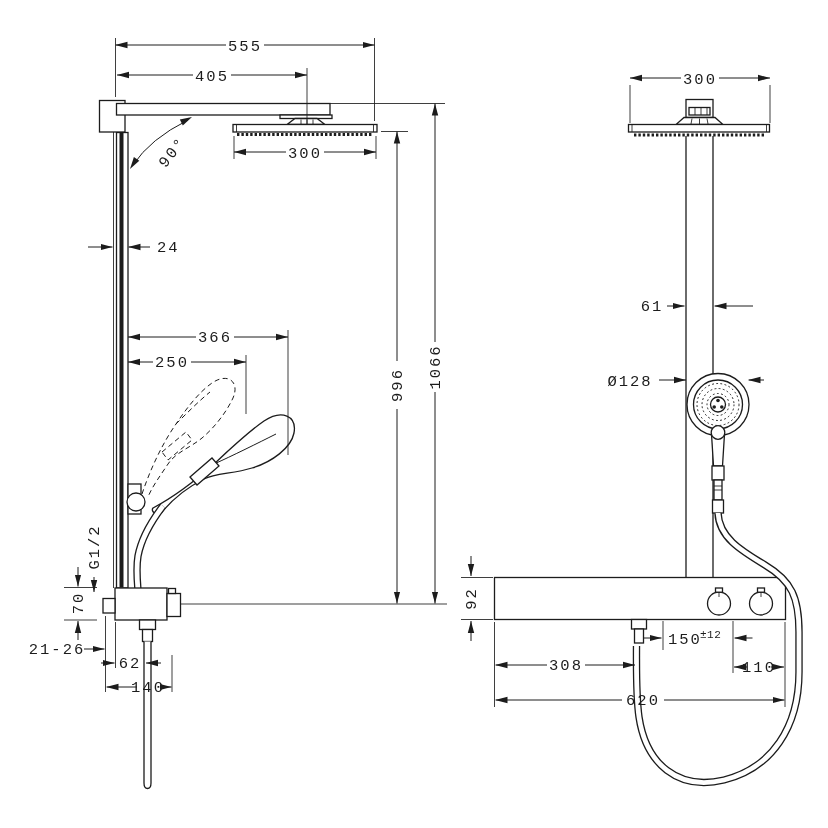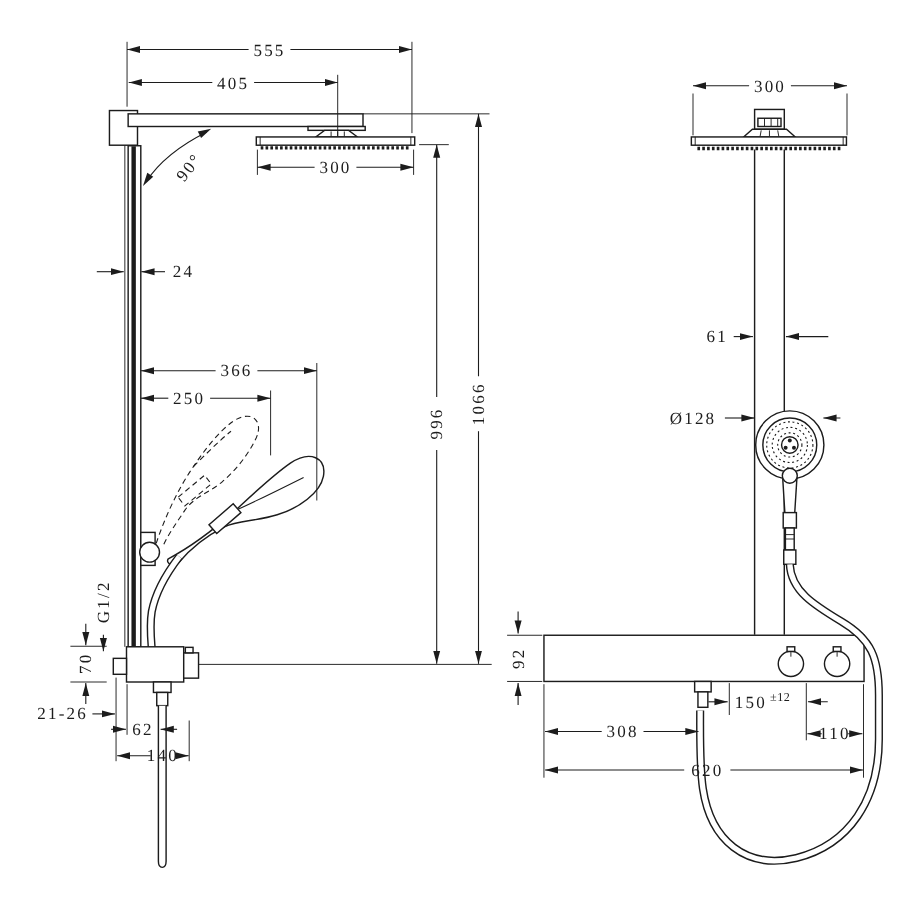--- a/index.html
+++ b/index.html
@@ -1,16 +1,16 @@
 <!DOCTYPE html>
 <html><head>
 <meta charset="utf-8">
 <style>
   html,body{margin:0;padding:0;background:#ffffff;}
-  .stage{width:828px;height:828px;background:#ffffff;position:relative;font-family:Liberation Serif, serif;}
+  .stage{width:828px;height:828px;background:#ffffff;position:relative;font-family:Liberation Mono, monospace;}
   svg{display:block;}
   .p{fill:none;stroke:#1c1c1c;stroke-width:1.3;}
   .pw{fill:#ffffff;stroke:#1c1c1c;stroke-width:1.3;}
   .pd{fill:#1c1c1c;stroke:none;}
   .d{fill:none;stroke:#1c1c1c;stroke-width:1;}
   .e{fill:none;stroke:#1c1c1c;stroke-width:0.85;}
   .dash{stroke-dasharray:5,3.5;}
   .spray{fill:none;stroke:#1c1c1c;stroke-width:3;stroke-dasharray:2.4,2;}
   .nozzle{fill:none;stroke:#1c1c1c;stroke-width:1;stroke-dasharray:1.8,2.4;}
   .hoseO{fill:none;stroke:#1c1c1c;stroke-width:7.4;stroke-linecap:butt;}

